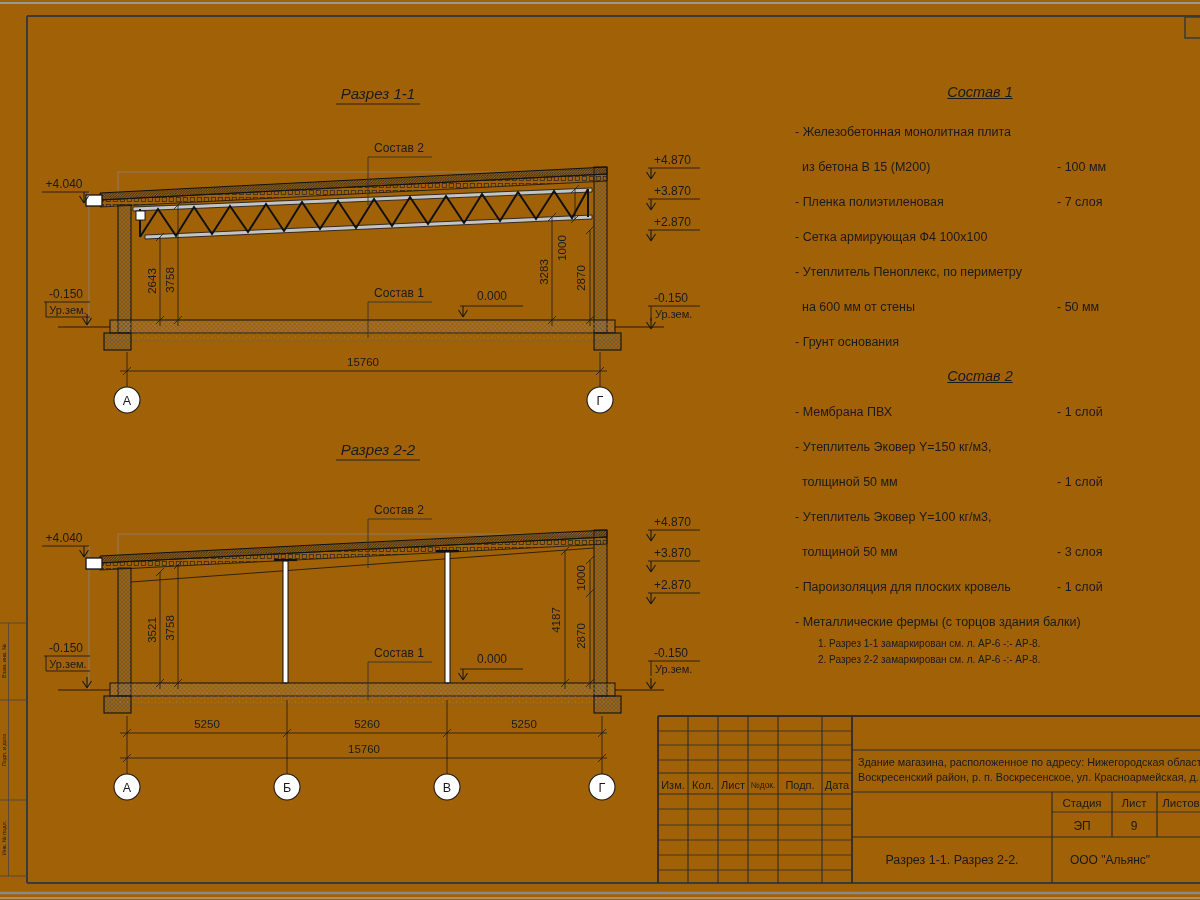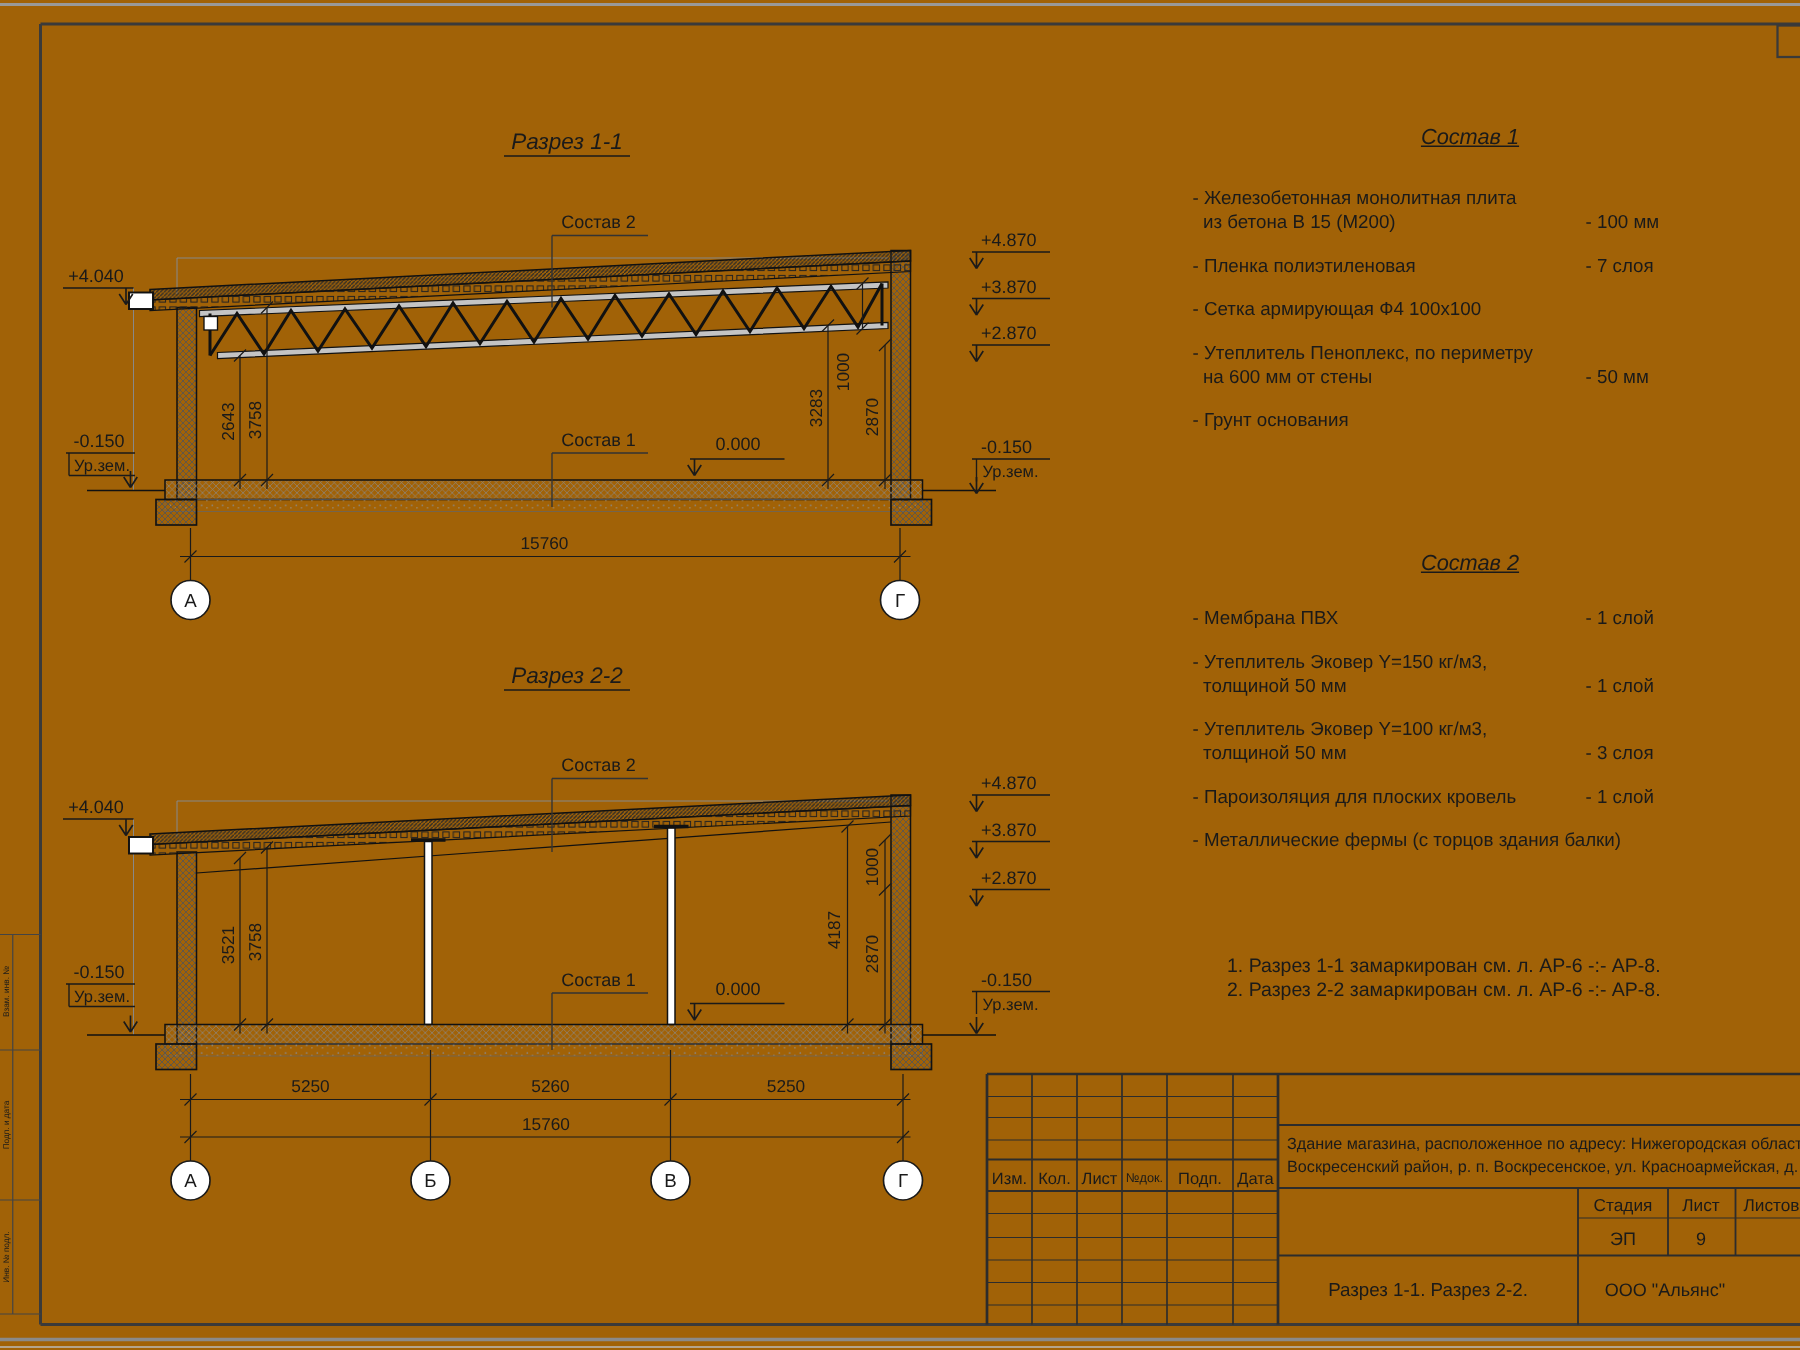--- a/index.html
+++ b/index.html
@@ -4,25 +4,25 @@
 <style>
   html,body{margin:0;padding:0;background:#e8e8e8;}
   .page{position:relative;width:1200px;height:900px;background:#a16207;overflow:hidden;
         font-family:"Liberation Sans",sans-serif;color:#1a1a1a;}
   svg text{font-family:"Liberation Sans",sans-serif;fill:#1a1a1a;}
   .dwg-svg{position:absolute;left:0;top:0;}
   .sostav{position:absolute;font-size:12.5px;}
   .s-title{font-style:italic;font-size:14.5px;text-decoration:underline;text-align:center;margin-bottom:24px;}
   .item{position:relative;margin-bottom:13px;min-height:16px;}
   .itxt{width:262px;}
-  .l{line-height:16px;}
+  .l{line-height:16px;margin-top:19px;}
   .l2{padding-left:7px;}
   .l:empty{display:none;}
   .ival{position:absolute;left:262px;bottom:0;line-height:16px;white-space:nowrap;}
-  .notes{position:absolute;left:818px;top:636px;font-size:13px;line-height:16px;white-space:nowrap;}
+  .notes{position:absolute;left:818px;top:636px;font-size:10px;line-height:16px;white-space:nowrap;}
 </style>
 </head>
 <body>
 
 <div class="page">
 
 <svg class="dwg-svg" width="1200" height="900" viewBox="0 0 1200 900">
   <defs>
     <pattern id="pwall" width="4" height="4" patternUnits="userSpaceOnUse">
       <path d="M0,4 L4,0 M0,0 L4,4" stroke="#555" stroke-width="0.55" fill="none"></path>

